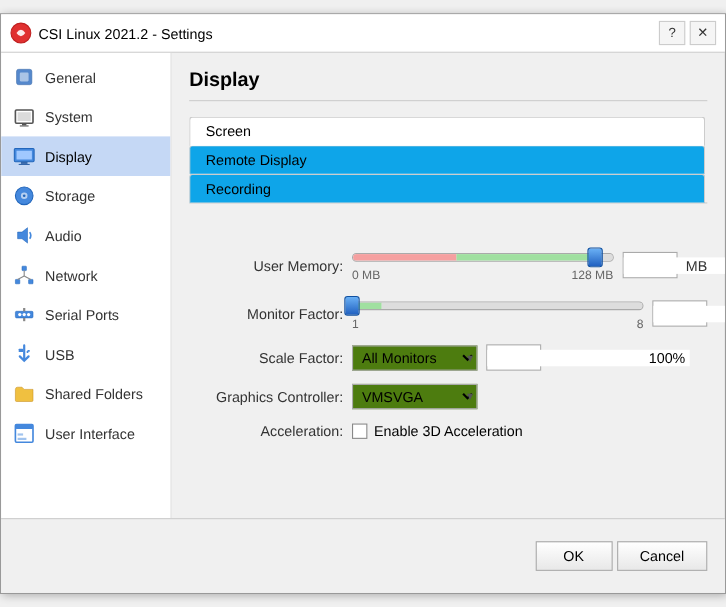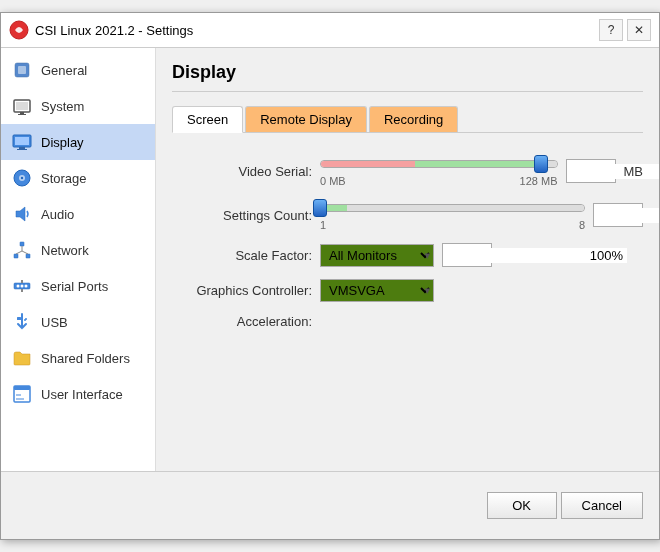--- a/index.html
+++ b/index.html
@@ -109,27 +109,28 @@
       color: #000;
       border-bottom: 1px solid #ccc;
       padding-bottom: 8px;
       margin-bottom: 4px;
     }
     
     .tabs {
       display: flex;
       gap: 0;
       border-bottom: 1px solid #ccc;
-      margin-bottom: 12px;
+      margin-bottom: 30px;
+      flex-direction: column;
     }
     .tab {
       padding: 5px 14px;
       border: 1px solid #ccc;
       border-bottom: none;
-      background: #fdba74;
+      background: #0ea5e9;
       cursor: pointer;
       font-size: 13px;
       margin-right: 2px;
       border-radius: 3px 3px 0 0;
     }
     .tab.active {
       background: #fff;
       border-bottom: 1px solid #fff;
       margin-bottom: -1px;
       z-index: 1;
@@ -436,21 +437,21 @@
 
       <div class="tabs">
         <div class="tab active">Screen</div>
         <div class="tab">Remote Display</div>
         <div class="tab">Recording</div>
       </div>
 
       <div class="form-section">
 
         <div class="form-row">
-          <div class="form-label">Video Serial:</div>
+          <div class="form-label">User Memory:</div>
           <div class="slider-container">
             <div class="slider-track">
               <div class="slider-bg">
                 <div class="slider-fill-red" style="width:40%"></div>
                 <div class="slider-fill-green" style="left:40%;width:53%"></div>
                 <div class="slider-fill-gray" style="width:7%"></div>
               </div>
               <div class="slider-thumb" style="left:93%"></div>
             </div>
             <div class="slider-labels">
@@ -459,21 +460,21 @@
             </div>
           </div>
           <div class="spin-input">
             <input class="spin-value" type="text" value="120" style="">
 
           </div>
           <span class="unit-label">MB</span>
         </div>
 
         <div class="form-row">
-          <div class="form-label">Settings Count:</div>
+          <div class="form-label">Monitor Factor:</div>
           <div class="slider-container">
             <div class="slider-track">
               <div class="slider-bg">
                 <div class="slider-fill-red" style="width:0%"></div>
                 <div class="slider-fill-green" style="left:0%;width:10%"></div>
                 <div class="slider-fill-gray" style="width:90%"></div>
               </div>
               <div class="slider-thumb" style="left:0%"></div>
             </div>
             <div class="slider-labels">
@@ -504,20 +505,26 @@
             <select>
               <option>VMSVGA</option>
               <option>VBoxVGA</option>
               <option>VBoxSVGA</option>
             </select>
           </div>
         </div>
 
         <div class="form-row">
           <div class="form-label">Acceleration:</div>
+          <div class="checkbox-row">
+            <div class="checkbox-input">
+              <span></span>
+            </div>
+            <span class="checkbox-label">Enable 3D Acceleration</span>
+          </div>
         </div>
 
       </div>
 
     </div>
   </div>
 
   <div class="bottom-bar">
     <button class="bottom-btn">OK</button>
     <button class="bottom-btn">Cancel</button>

